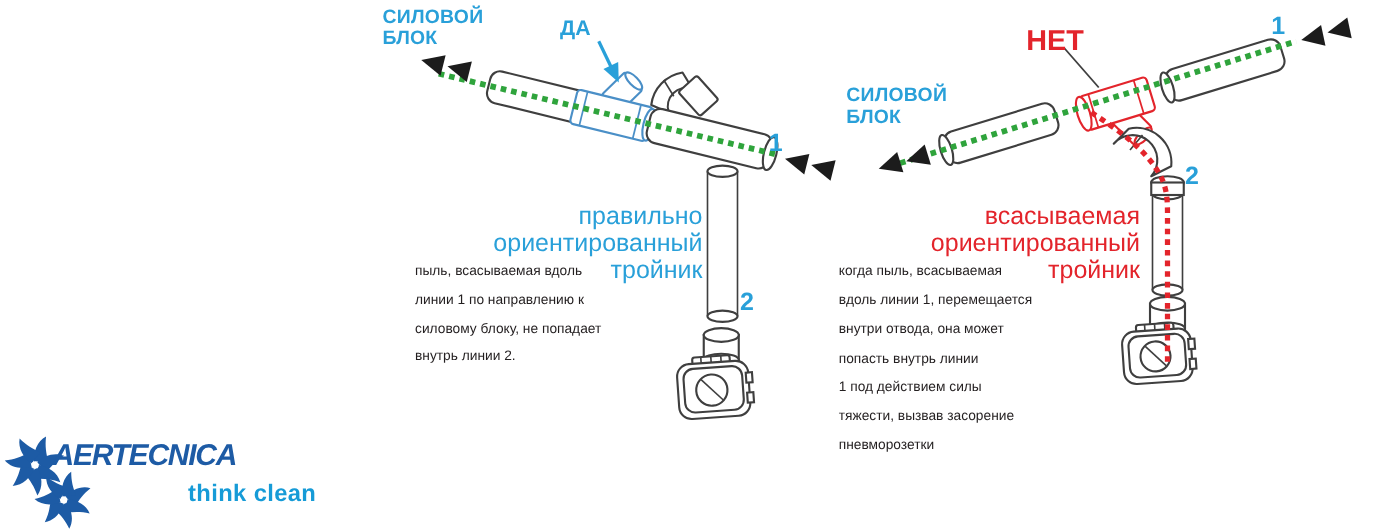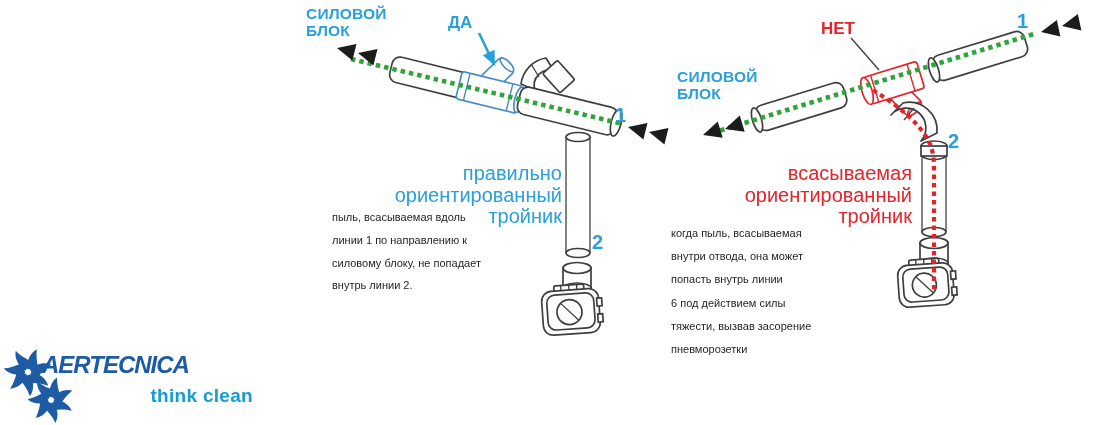--- a/index.html
+++ b/index.html
@@ -21,21 +21,21 @@
   .ah{fill:#1c1c1c; stroke:none;}
   .blue-ah{fill:var(--blue); stroke:none;}
   .lbl{position:absolute; color:var(--blue); font-weight:bold;}
   .powerunit{position:absolute; color:var(--blue); font-size:15.5px; line-height:1.1;
     font-weight:bold; letter-spacing:.2px; width:84px;}
   .numlbl{position:absolute; color:var(--blue); font-size:20px; font-weight:bold;}
   .title{position:absolute; text-align:right; font-size:20px; line-height:21.5px;}
   .title.blue{color:var(--blue);}
   .title.red{color:var(--red);}
   .body-text{position:absolute; color:var(--text); font-size:11px; line-height:22.8px;}
-  .body-text.right{line-height:23.2px;margin-top:16px;}
+  .body-text.right{line-height:23.2px;}
   .brand{position:absolute; left:42px; top:351px; color:var(--logo-dark);
     font-size:24px; font-weight:bold; font-style:italic; letter-spacing:-1px;}
   .tagline{position:absolute; left:118px; top:385px; width:135px; text-align:right;
     color:var(--logo-light); font-size:19px; font-weight:600; letter-spacing:.3px;}
 </style>
 </head>
 <body>
 
 <div id="canvas" style="--blue: #29a0d9; --red: #e3242b; --green: #2fa43c; --pipe: #3f3f3f; --fit-blue: #4a8fc7; --text: #231f20; --logo-dark: #1d5ba5; --logo-light: #169bd7;">
 
@@ -212,33 +212,34 @@
     </div>
     <div class="body-text" style="left:332px; top:206px;">
       <div>пыль, всасываемая вдоль</div>
       <div>линии 1 по направлению к</div>
       <div>силовому блоку, не попадает</div>
       <div>внутрь линии 2.</div>
     </div>
   </div>
 
   <div>
-    <div class="lbl" style="left:821px; top:19px; font-size:17px; color:var(--red);">НЕТ</div>
+    <div class="lbl" style="left:821px; top:19px; font-size:23px; color:var(--red);">НЕТ</div>
     <div class="powerunit" style="left:677px; top:68px;">СИЛОВОЙ БЛОК</div>
     <div class="numlbl" style="left:1017px; top:10px;">1</div>
     <div class="numlbl" style="left:948px; top:130px;">2</div>
     <div class="title red" style="left:662px; top:163px; width:250px;">
       <div>всасываемая ориентированный</div>
       <div>тройник</div>
     </div>
     <div class="body-text right" style="left:671px; top:206px;">
       <div>когда пыль, всасываемая</div>
+      <div>вдоль линии 1, перемещается</div>
       <div>внутри отвода, она может</div>
       <div>попасть внутрь линии</div>
-      <div>6 под действием силы</div>
+      <div>1 под действием силы</div>
       <div>тяжести, вызвав засорение</div>
       <div>пневморозетки</div>
     </div>
   </div>
 
   <div>
     <div class="brand">AERTECNICA</div>
     <div class="tagline">think clean</div>
   </div>
 

